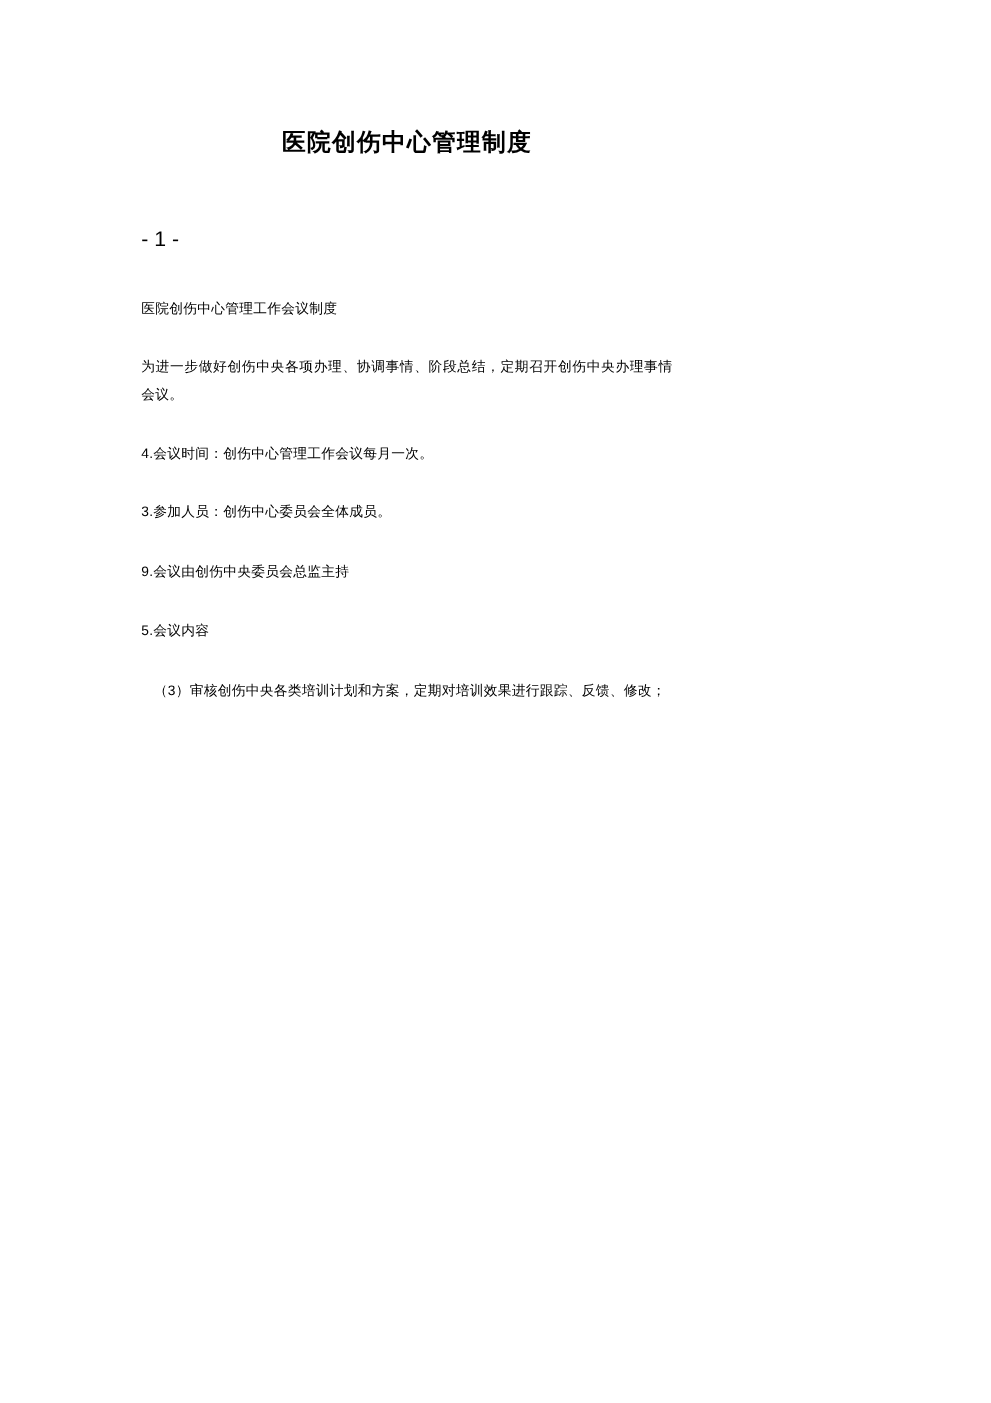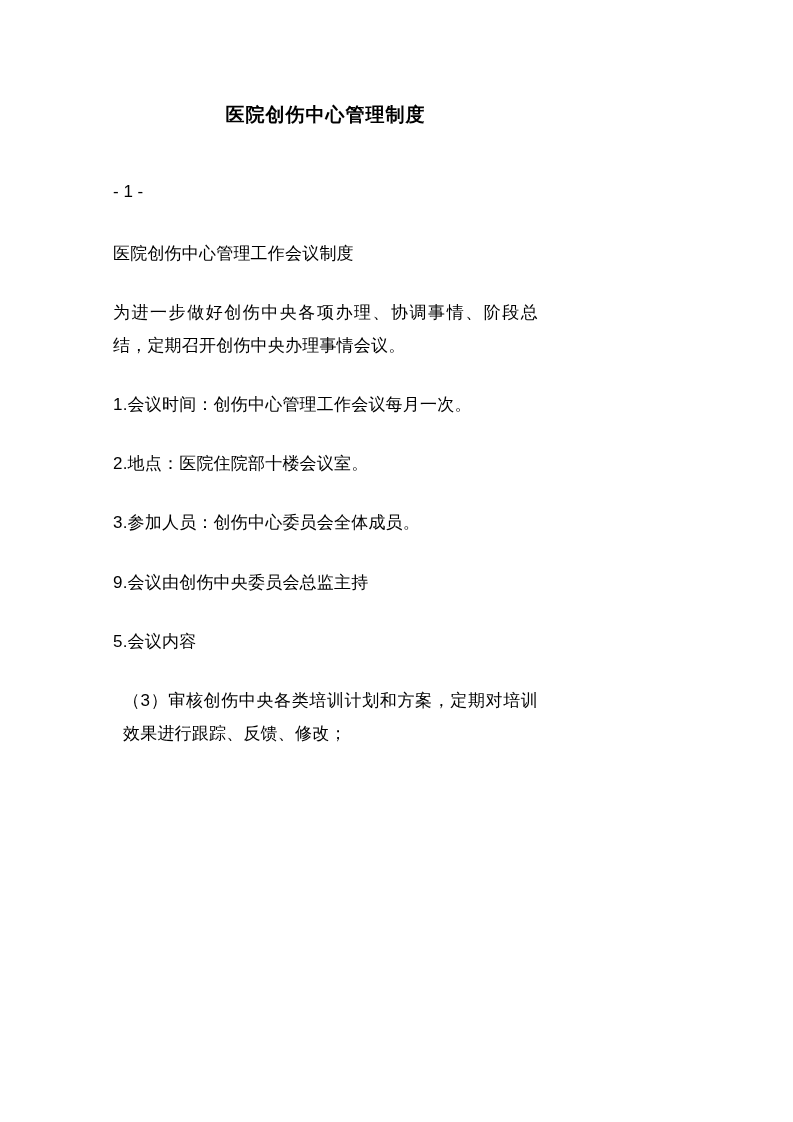--- a/index.html
+++ b/index.html
@@ -23,21 +23,21 @@
   }
   .doc-title {
     text-align: center;
     font-size: 19px;
     font-weight: bold;
     letter-spacing: 1px;
     margin: 0 0 46px 0;
     line-height: 1.6;
   }
   .para {
-    font-size: 17px;
+    font-size: 11px;
     line-height: 1.95;
     margin: 0 0 26px 0;
     text-align: justify;
     letter-spacing: 0.2px;
   }
   .para.indent {
     text-indent: 0;
     padding-left: 10px;
   }
   .page-marker {
@@ -48,19 +48,18 @@
 </style>
 </head>
 <body>
 
 <div class="page">
   <h1 class="doc-title">医院创伤中心管理制度</h1>
   <div class="page-marker">- 1 -</div>
 
   <p class="para">医院创伤中心管理工作会议制度</p>
   <p class="para">为进一步做好创伤中央各项办理、协调事情、阶段总结，定期召开创伤中央办理事情会议。</p>
-  <p class="para">1.会议时间：创伤中心管理工作会议每月一次。</p>
-  <p class="para">2.地点：医院住院部十楼会议室。</p>
+  <p class="para">4.会议时间：创伤中心管理工作会议每月一次。</p>
   <p class="para">3.参加人员：创伤中心委员会全体成员。</p>
   <p class="para">9.会议由创伤中央委员会总监主持</p>
   <p class="para">5.会议内容</p>
   <p class="para indent">（3）审核创伤中央各类培训计划和方案，定期对培训效果进行跟踪、反馈、修改；</p>
 </div>
 
 </body></html>

